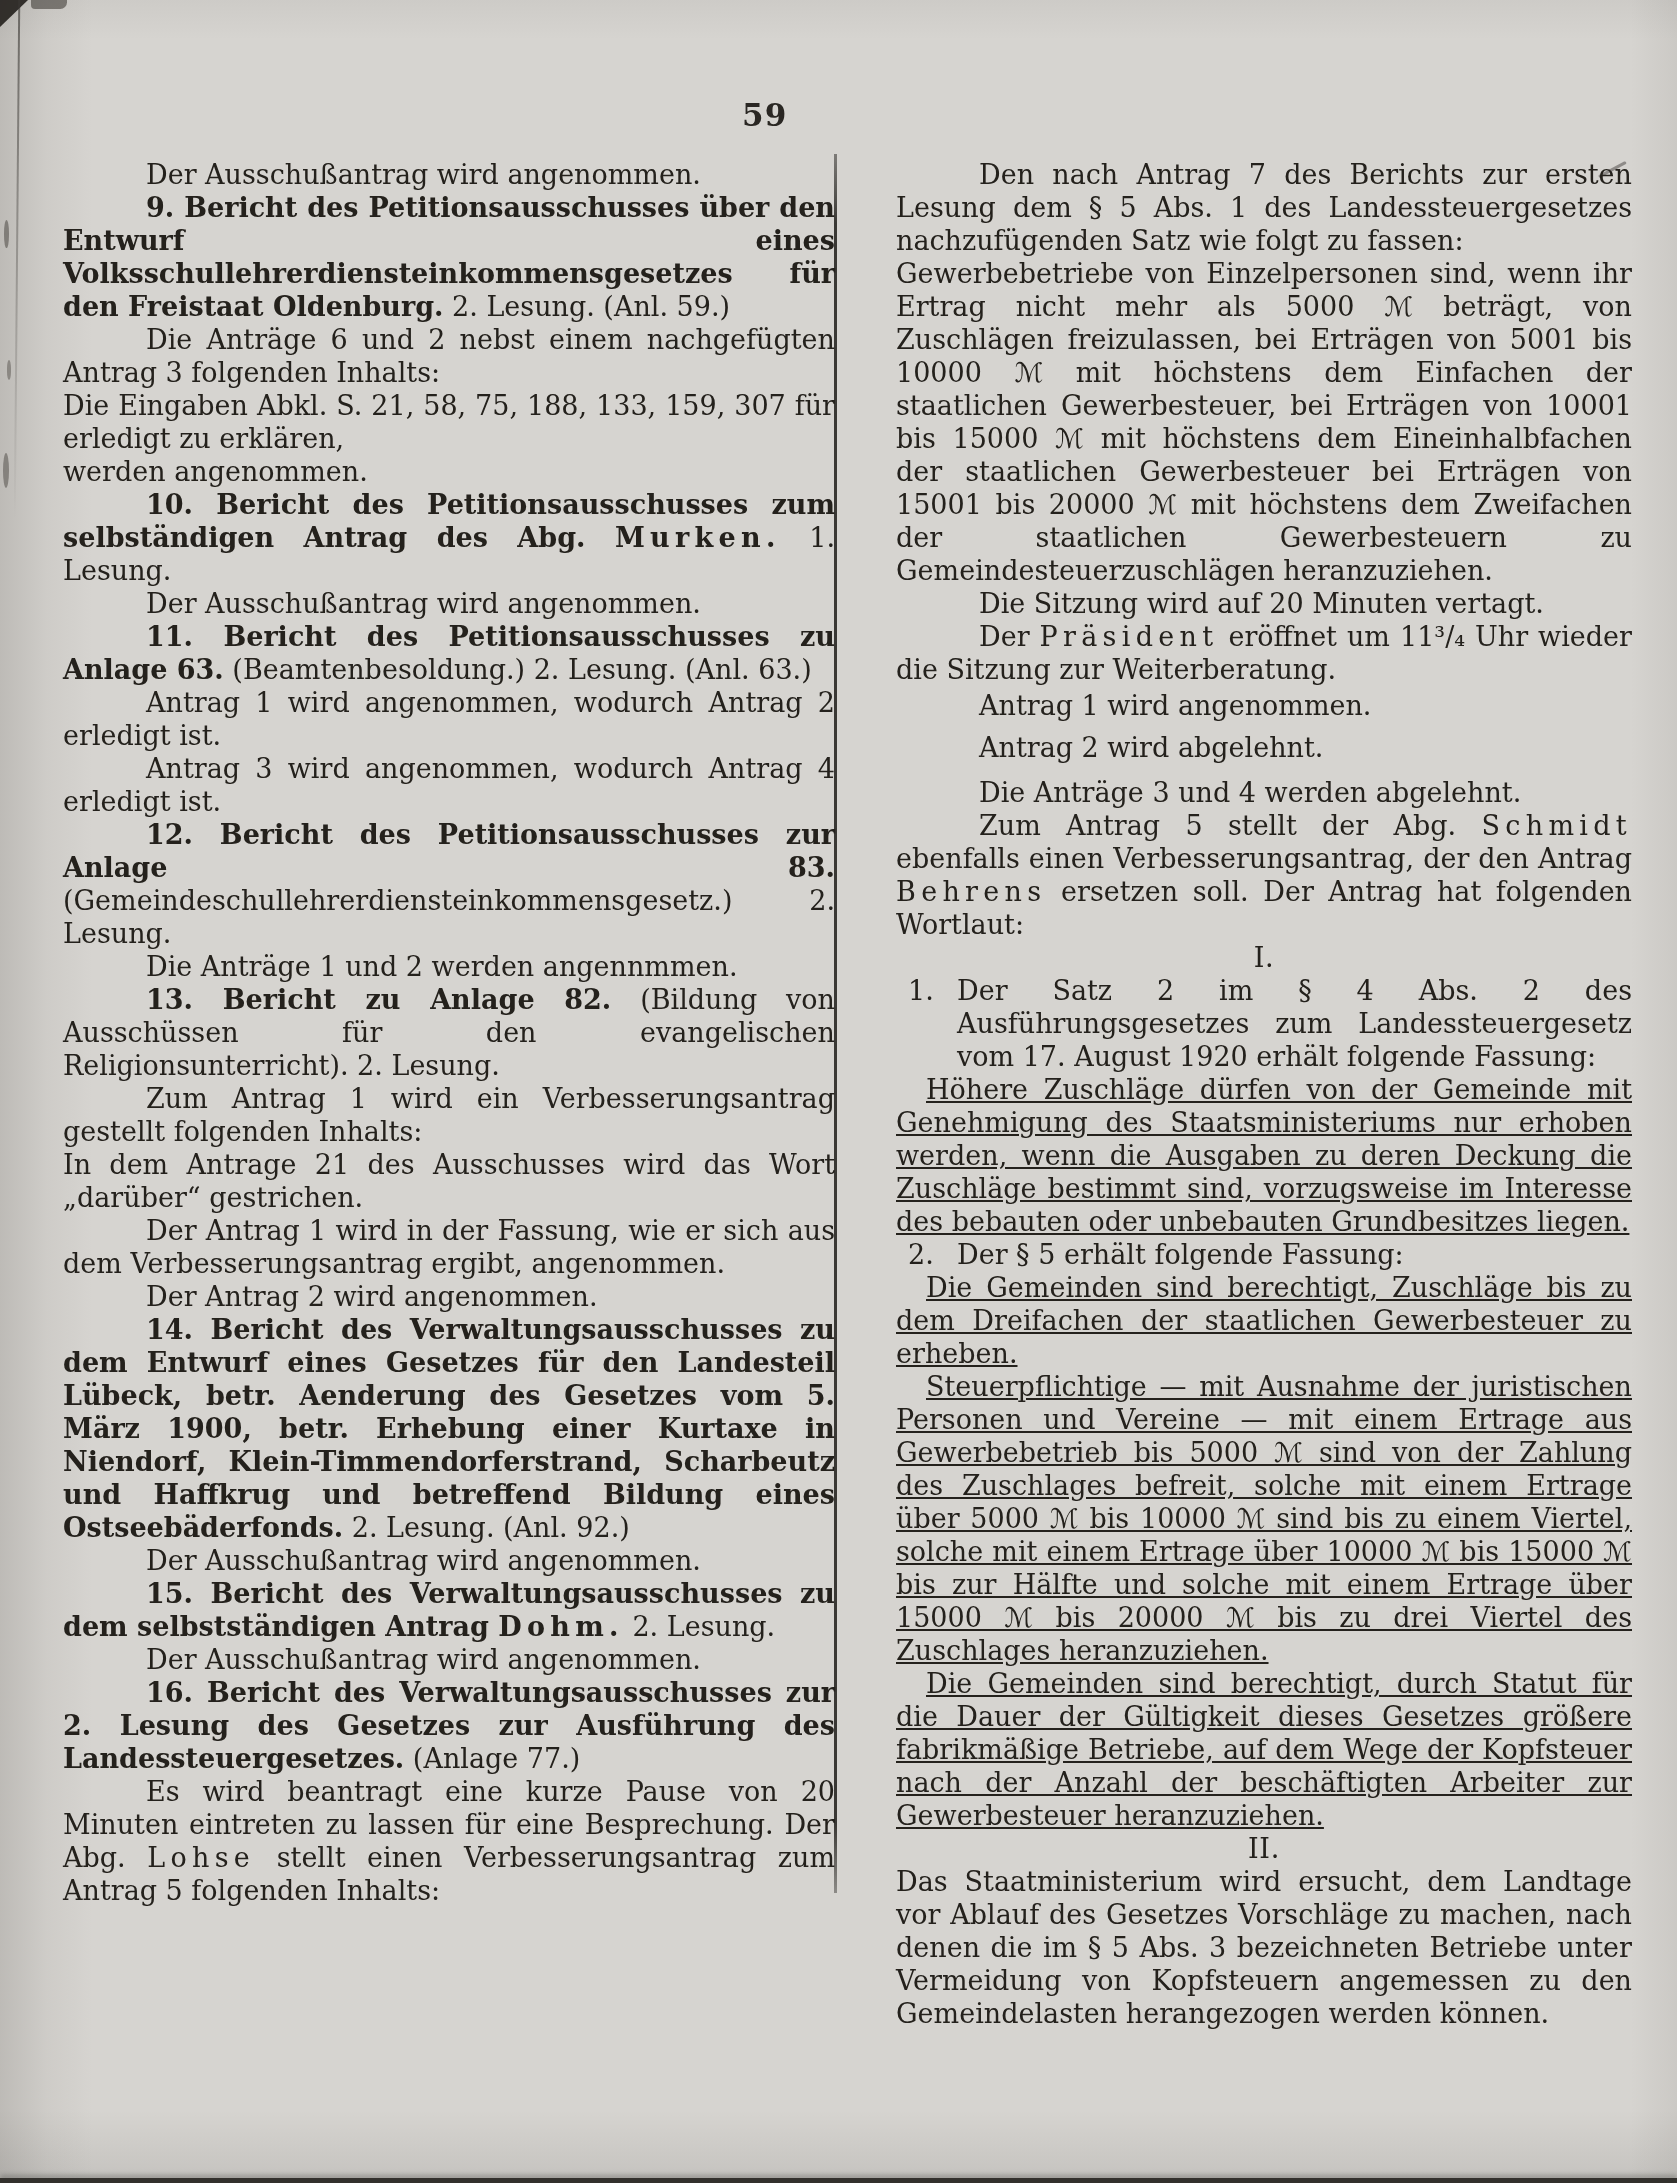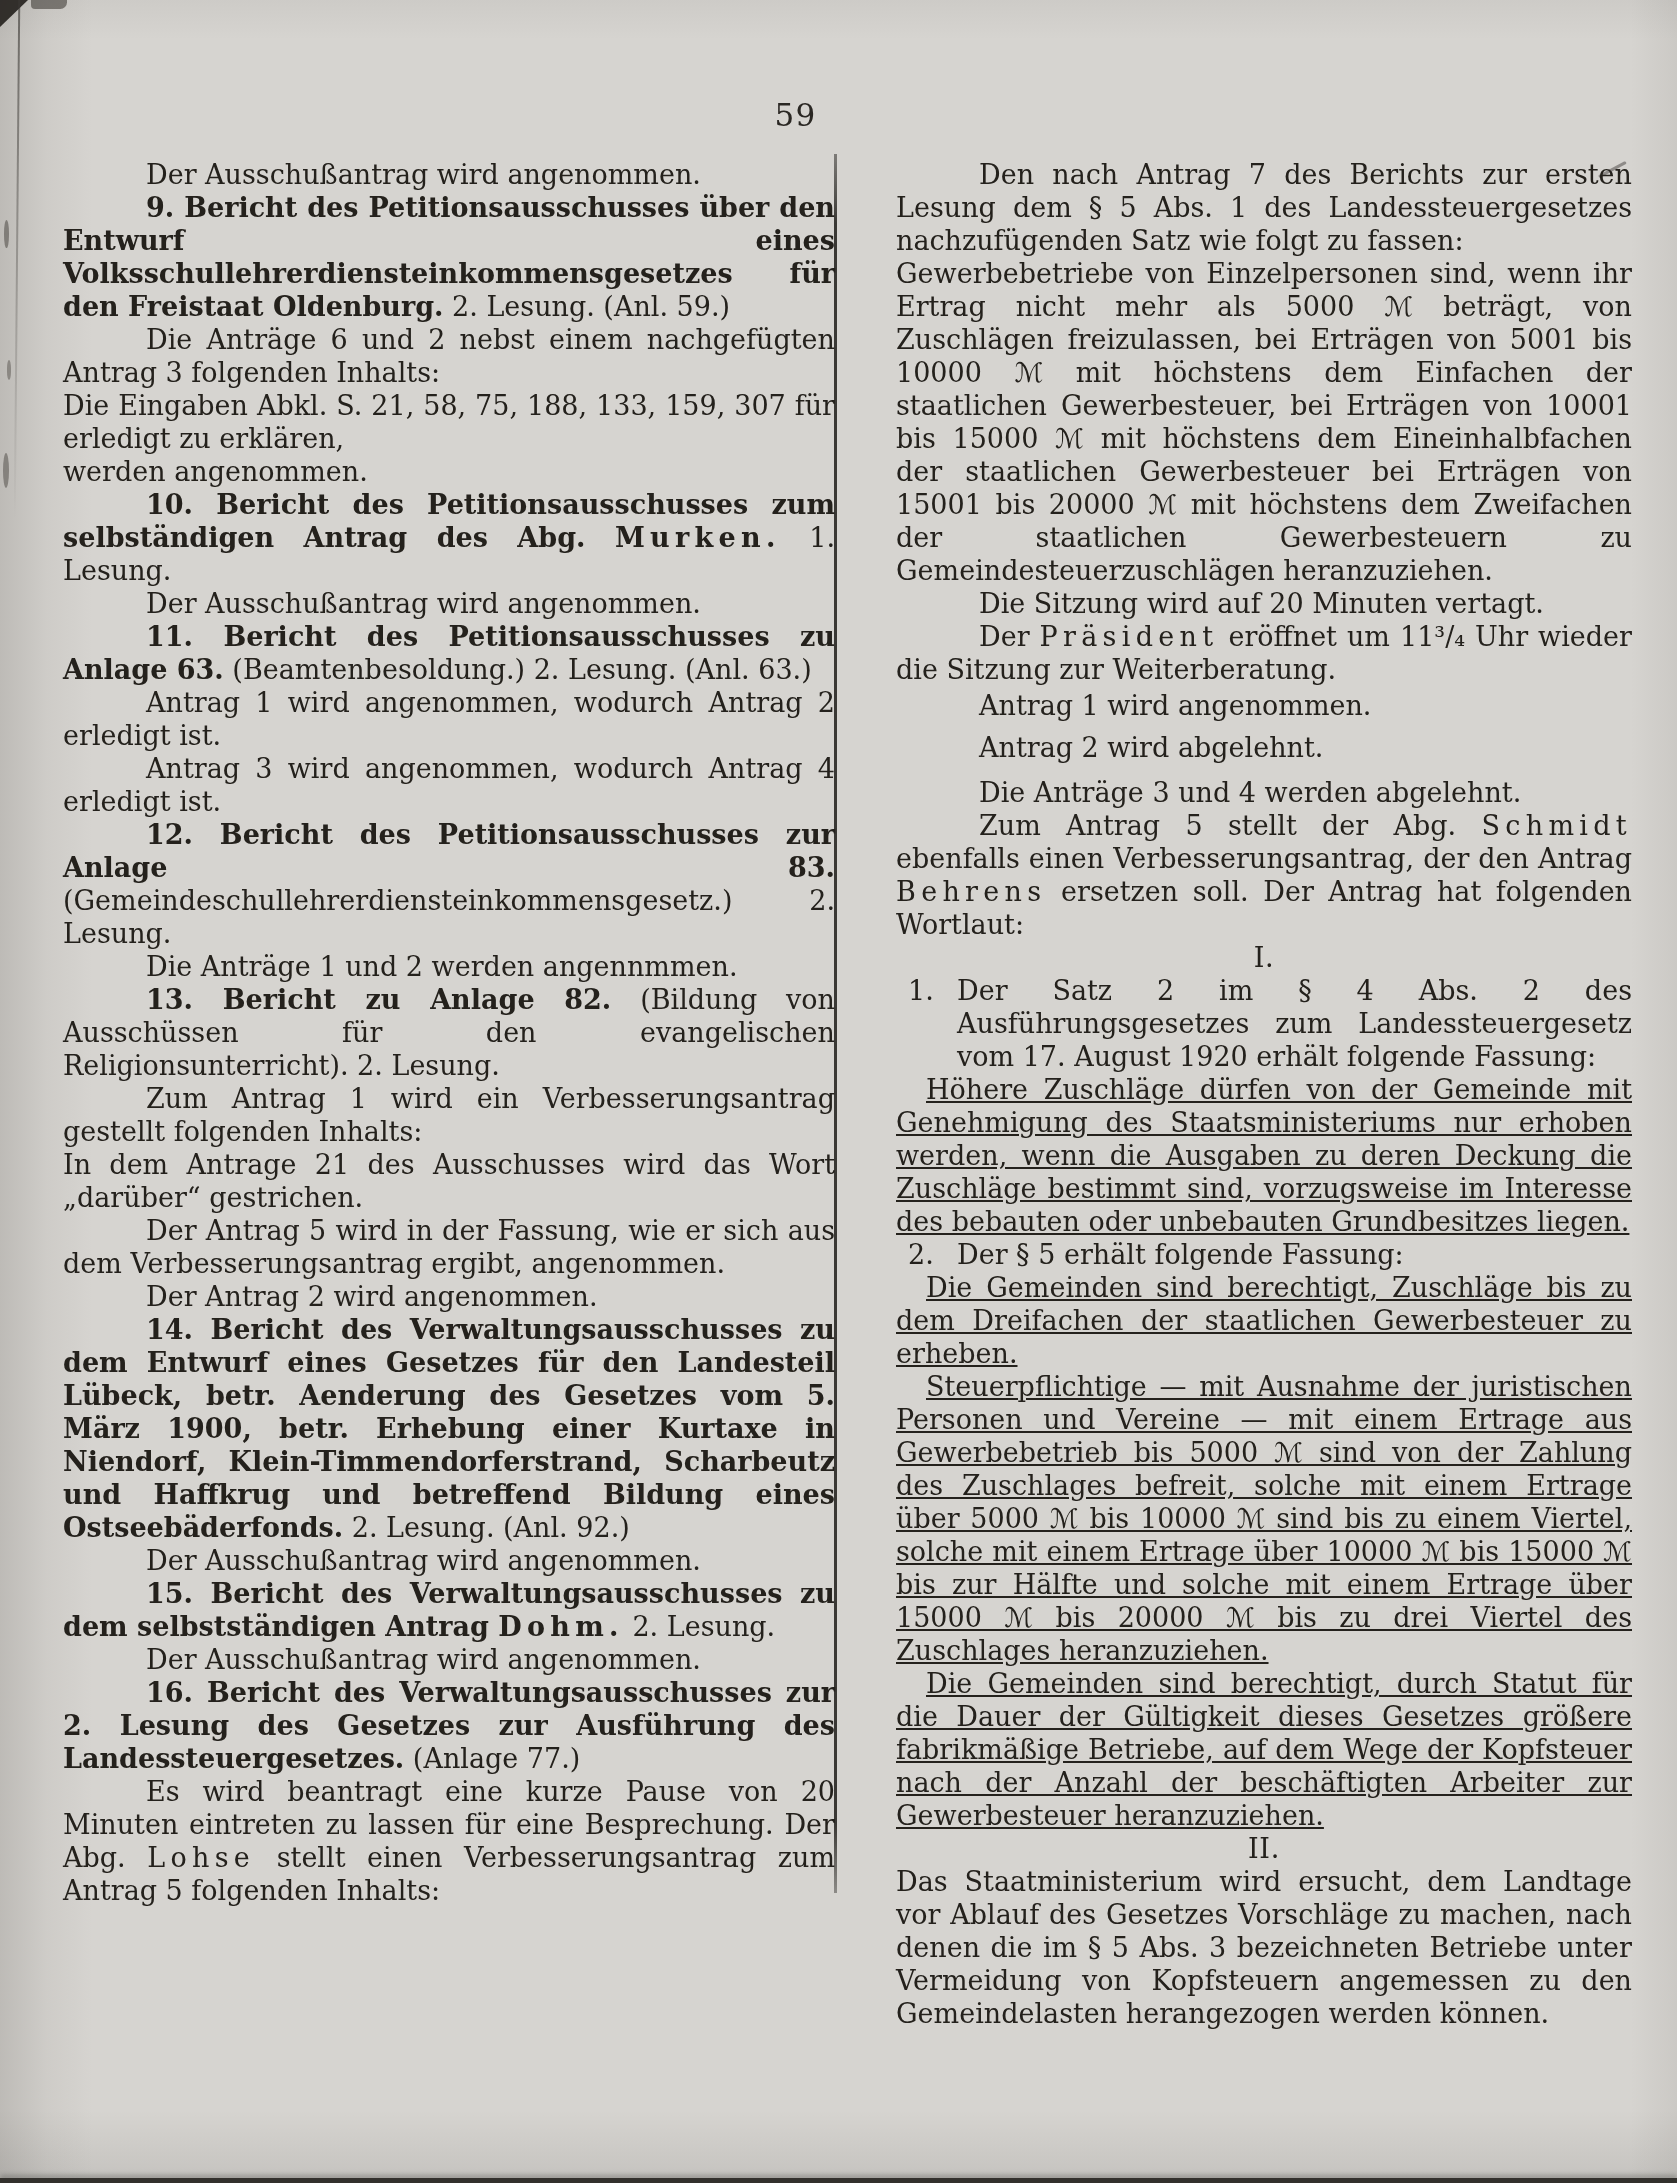--- a/index.html
+++ b/index.html
@@ -10,21 +10,21 @@
     background:
       linear-gradient(90deg, rgba(60,55,50,0.16), rgba(60,55,50,0.05) 47px, rgba(0,0,0,0) 93px),
       linear-gradient(270deg, rgba(60,55,50,0.07), rgba(0,0,0,0) 47px),
       linear-gradient(0deg, rgba(40,38,35,0.10), rgba(0,0,0,0) 73px),
       linear-gradient(180deg, rgba(40,38,35,0.05), rgba(0,0,0,0) 40px),
       #d6d4d0;
   }
   .page{position:absolute;inset:0;}
   .page-number{
     position:absolute;top:97px;left:742px;width:107px;
-    text-align:center;font-size:31px;font-weight:normal;color:#2a2723;
+    font-size:31px;font-weight:bold;color:#2a2723;
     letter-spacing:1.3px;
   }
   .col{position:absolute;top:158px;font-size:27px;line-height:33px;text-align:justify;hyphens:auto;}
   .col-left{left:63px;width:772px;}
   .col-right{left:896px;width:736px;}
   .col p{margin:0;}
   .para{margin-top:8px;text-indent:83px;}
   .flush{margin-top:6.7px;text-indent:0;}
   .h{margin-top:17.3px;text-indent:83px;}
   .h .b{font-weight:bold;}
@@ -84,21 +84,21 @@
     <p class="h"><span class="b">10. Bericht des Petitionsausschusses zum selbständigen Antrag des Abg. </span><span class="b sp">Murken.</span><span> 1. Lesung.</span></p>
     <p class="para">Der Ausschußantrag wird angenommen.</p>
     <p class="h"><span class="b">11. Bericht des Petitionsausschusses zu Anlage 63.</span><span> (Beamtenbesoldung.) 2. Lesung. (Anl. 63.)</span></p>
     <p class="para">Antrag 1 wird angenommen, wodurch Antrag 2 erledigt ist.</p>
     <p class="para">Antrag 3 wird angenommen, wodurch Antrag 4 erledigt ist.</p>
     <p class="h"><span class="b">12. Bericht des Petitionsausschusses zur Anlage 83.</span><span> (Gemeindeschullehrerdiensteinkommensgesetz.) 2. Lesung.</span></p>
     <p class="para">Die Anträge 1 und 2 werden angennmmen.</p>
     <p class="h"><span class="b">13. Bericht zu Anlage 82.</span><span> (Bildung von Ausschüssen für den evangelischen Religionsunterricht). 2. Lesung.</span></p>
     <p class="para">Zum Antrag 1 wird ein Verbesserungsantrag gestellt folgenden Inhalts:</p>
     <p class="quote-l">In dem Antrage 21 des Ausschusses wird das Wort „darüber“ gestrichen.</p>
-    <p class="para">Der Antrag 5 wird in der Fassung, wie er sich aus dem Verbesserungsantrag ergibt, angenommen.</p>
+    <p class="para">Der Antrag 1 wird in der Fassung, wie er sich aus dem Verbesserungsantrag ergibt, angenommen.</p>
     <p class="para">Der Antrag 2 wird angenommen.</p>
     <p class="h"><span class="b">14. Bericht des Verwaltungsausschusses zu dem Entwurf eines Gesetzes für den Landesteil Lübeck, betr. Aenderung des Gesetzes vom 5. März 1900, betr. Erhebung einer Kurtaxe in Niendorf, Klein-Timmendorferstrand, Scharbeutz und Haffkrug und betreffend Bildung eines Ostseebäderfonds.</span><span> 2. Lesung. (Anl. 92.)</span></p>
     <p class="para">Der Ausschußantrag wird angenommen.</p>
     <p class="h"><span class="b">15. Bericht des Verwaltungsausschusses zu dem selbstständigen Antrag </span><span class="b sp">Dohm.</span><span> 2. Lesung.</span></p>
     <p class="para">Der Ausschußantrag wird angenommen.</p>
     <p class="h"><span class="b">16. Bericht des Verwaltungsausschusses zur 2. Lesung des Gesetzes zur Ausführung des Landessteuergesetzes.</span><span> (Anlage 77.)</span></p>
     <p class="para"><span>Es wird beantragt eine kurze Pause von 20 Minuten eintreten zu lassen für eine Besprechung. Der Abg. </span><span class="sp">Lohse</span><span> stellt einen Verbesserungsantrag zum Antrag 5 folgenden Inhalts:</span></p>
   </div>
 
   <div class="col col-right">

